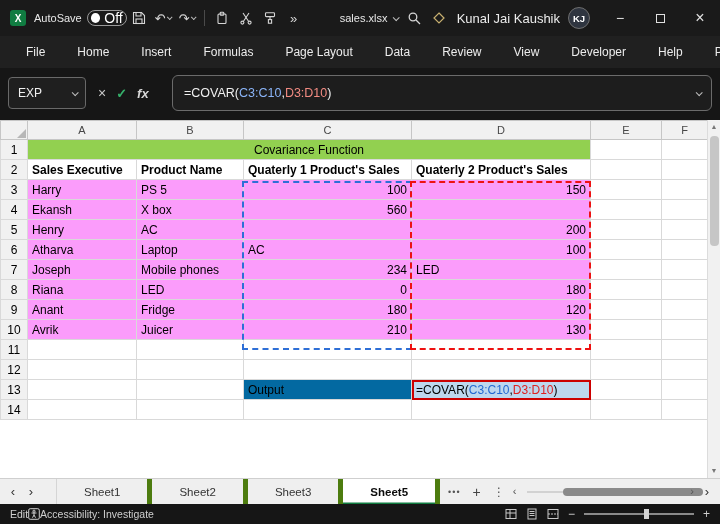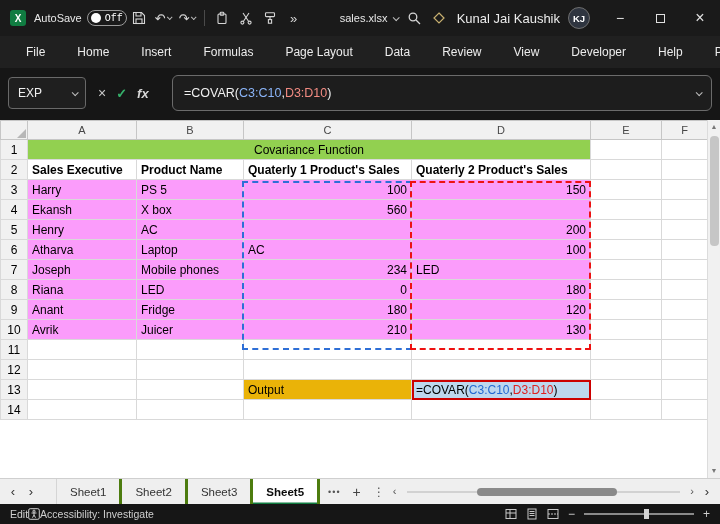--- a/index.html
+++ b/index.html
@@ -13,21 +13,21 @@
               font-size:11px; }
   .tb-ic { display:inline-flex; align-items:center; justify-content:center;
            width:24px; height:24px; color:#d6d6d6; }
   .xl-logo { width:16px; height:16px; margin-left:10px; background:#107C41;
              border-radius:3px; color:#fff; font-weight:bold; font-size:10px;
              display:flex; align-items:center; justify-content:center; }
   .autosave { margin-left:8px; display:flex; align-items:center; gap:5px; }
   .toggle { width:40px; height:16px; border:1px solid #9a9a9a; border-radius:9px;
             display:flex; align-items:center; padding:0 3px; gap:4px; }
   .knob { width:10px; height:10px; border-radius:50%; background:#fff; }
-  .toggle-label { font-size:10px; color:#fff;font-family:Liberation Mono, monospace; }
+  .toggle-label { font-size:14px; color:#fff; }
   .sep-v { width:1px; height:16px; background:#4a4a4a; margin:0 5px; }
   .glyph { font-size:13px; color:#d6d6d6; }
   .cdn { display:inline-block; width:5px; height:5px; border-right:1.2px solid #bdbdbd;
          border-bottom:1.2px solid #bdbdbd; transform:rotate(45deg) translateY(-1px); }
   .cdn-sm { width:4px; height:4px; margin-left:1px; }
   .file-group { display:flex; align-items:center; gap:6px; margin-left:34px; }
   .tb-right { margin-left:auto; display:flex; align-items:center; }
   .user-name { margin:0 8px 0 6px; font-size:13px; color:#ececec; white-space:nowrap; }
   .avatar { width:22px; height:22px; border-radius:50%; background:#2f3540;
             border:1px solid #6f6f6f; color:#fff; font-size:9.5px; font-weight:bold;
@@ -77,21 +77,21 @@
   th.sel { background:#555; color:#fff; }
   td.rh { background:#f1f1f1; border-color:#c6c6c6; color:#474747; font-size:10.5px;
       text-align:center; padding:0; }
   th.corner { position:relative; }
   .tri { position:absolute; right:1px; bottom:1px; width:0; height:0;
          border-left:9px solid transparent; border-bottom:9px solid #b7b7b7; }
   td.tt { background:#92D050; border-color:#1a1a1a; text-align:center; font-size:12.5px; }
   td.h2 { background:#fff; border-color:#1a1a1a; font-weight:bold; }
   td.p  { background:#FB9CFB; border-color:#1a1a1a; }
   td.r  { text-align:right; }
-  td.out { background:#eab308; border-color:#1a1a1a; }
+  td.out { background:#0369a1; border-color:#1a1a1a; }
   td.fcell { background:#BDD7EE; border-color:#1a1a1a; outline:2px solid #cc0000;
              outline-offset:-2px; }
   .cref1 { color:#2268D1; }
   .cref2 { color:#E02020; }
   .dash { position:absolute; pointer-events:none; }
   .dash-blue { left:242px; top:61px; width:170px; height:169px; border:2px dashed #2E6FD6; }
   .dash-red  { left:410px; top:61px; width:181px; height:169px; border:2px dashed #EE1111; }
 
   .vscroll { position:absolute; right:0; top:0; width:13px; height:358px;
              background:#f1f1f1; border-left:1px solid #dcdcdc; }
@@ -99,21 +99,21 @@
                   line-height:14px; }
   .vthumb { position:absolute; left:2px; top:16px; width:9px; height:110px;
             background:#c6c6c6; border-radius:4px; }
 
   
   .sheetbar { position:absolute; top:478px; left:0; width:720px; height:26px;
               background:#efefef; border-top:1px solid #cfcfcf; display:flex;
               align-items:center; font-size:11.5px; color:#333; }
   .nav-arr { width:18px; text-align:center; font-size:13px; color:#333; }
   .tabs { display:flex; height:26px; margin-left:16px; }
-  .stab { padding:0 13px; display:flex; align-items:center; border-right:3px solid #4d7c0f; }
+  .stab { padding:0 27px; display:flex; align-items:center; border-right:5px solid #4d7c0f; }
   .stab:first-child { border-left:1px solid #d5d5d5; }
   .stab.active { background:#fff; font-weight:bold; color:#0c0c0c;
                  box-shadow:inset 0 -2.5px 0 #107C41; }
   .more-dots { margin-left:8px; font-size:9px; letter-spacing:1px; color:#555; }
   .add-sheet { margin-left:12px; font-size:14px; color:#444; }
   .kebab { margin-left:12px; color:#555; font-size:12px; }
   .hscroll { position:relative; flex:1; height:26px; margin:0 4px 0 8px; }
   .hs-track { position:absolute; left:14px; right:14px; top:12px; height:2px; background:#d2d2d2; }
   .hs-thumb { position:absolute; left:28%; top:9px; width:140px; height:8px;
               background:#8a8a8a; border-radius:4px; }

